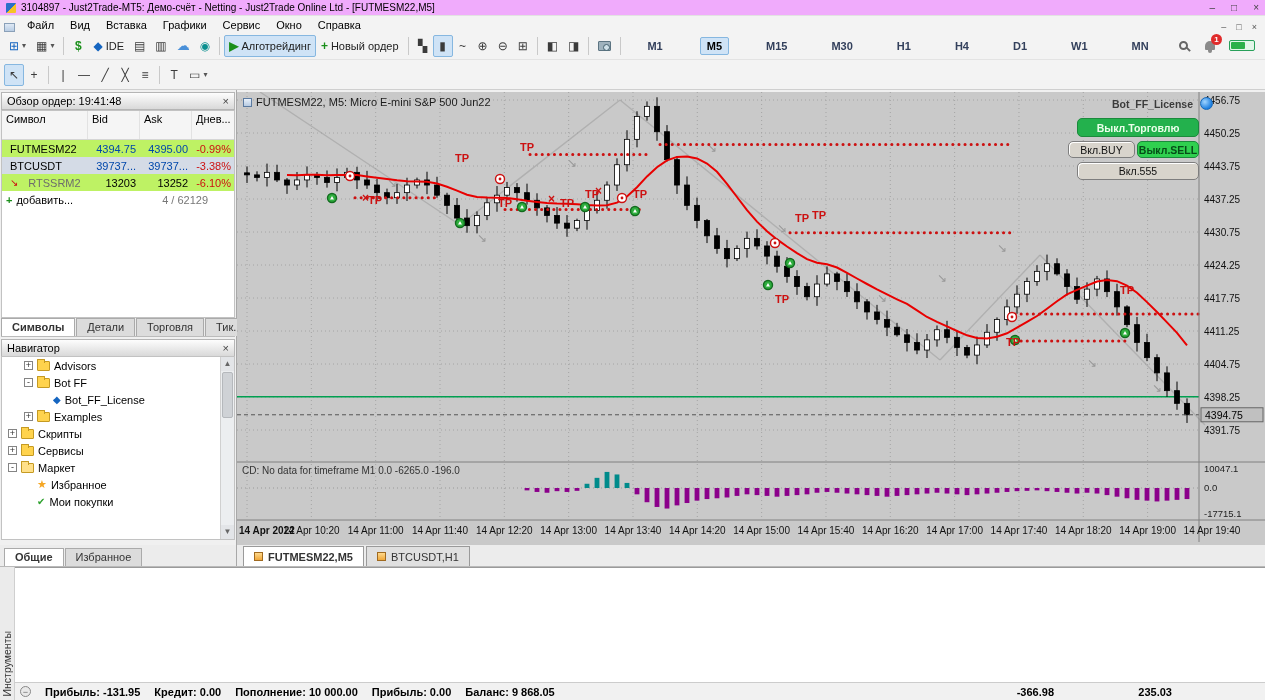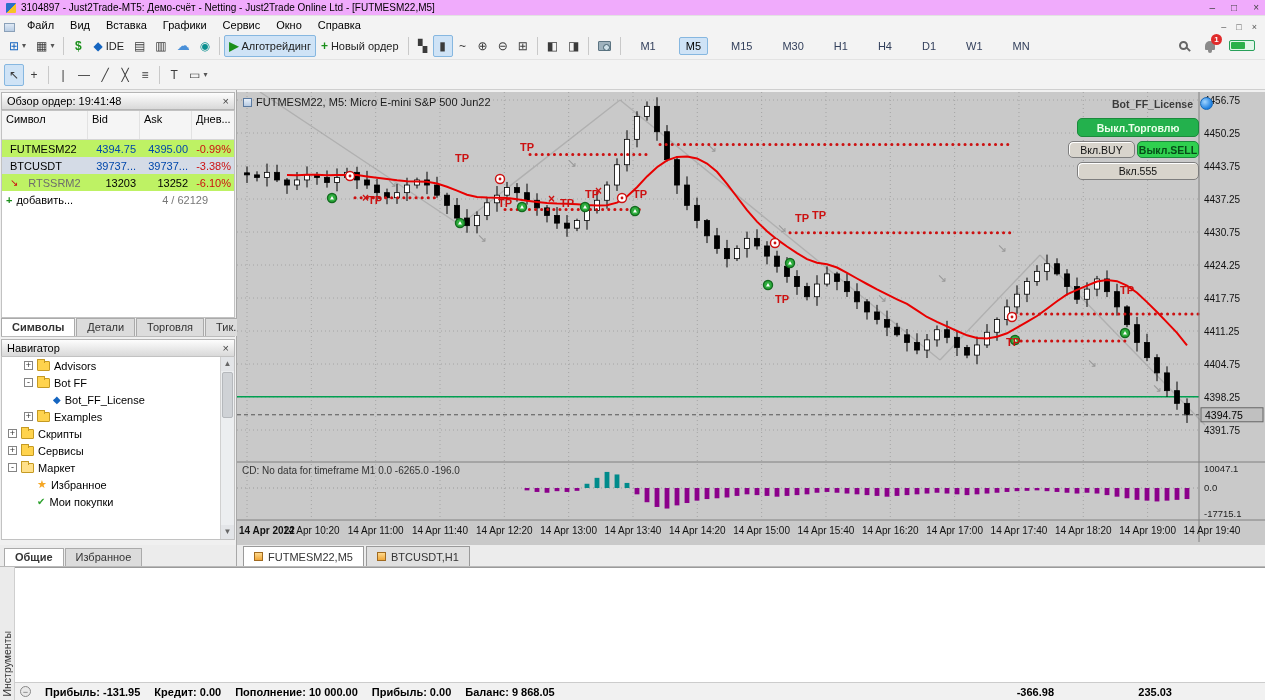--- a/index.html
+++ b/index.html
@@ -20,21 +20,21 @@
 .tbtn{height:22px;min-width:20px;display:inline-flex;align-items:center;justify-content:center;gap:3px;padding:0 4px;border:1px solid transparent;border-radius:2px;color:#3b3b3b;font-size:12px;white-space:nowrap}
 .tbtn.active{background:#cfe3f6;border-color:#86b7e0}
 .tsep{width:1px;height:18px;background:#c9c9c9;margin:0 4px;flex:none}
 .dd{font-size:8px;color:#555}
 .ic{font-size:12px;line-height:1}
 .green{color:#1a8f1a;font-weight:bold}
 .blueic{color:#1565c0}
 .cloudic{color:#4a90d9;font-size:13px}
 .teal{color:#0a8f8f}
 .lbl{font-size:11px;color:#222}
-.tf{padding:2px 6px;color:#33405c;font-weight:normal;font-size:11px;border:1px solid transparent;border-radius:2px;margin:0 8px}
+.tf{padding:2px 6px;color:#33405c;font-weight:bold;font-size:11px;border:1px solid transparent;border-radius:2px;margin:0 15px}
 .tf.active{background:#cfe3f6;border-color:#86b7e0;color:#000}
 .mag{width:9px;height:9px;border:2px solid #666;border-radius:50%;position:relative;display:inline-block}
 .mag:after{content:"";position:absolute;width:6px;height:2px;background:#666;transform:rotate(45deg);right:-5px;bottom:-2px}
 .bellwrap{position:relative;width:16px;height:16px;display:inline-block}
 .bell{position:absolute;left:2px;top:3px;width:10px;height:9px;background:#8a8a8a;border-radius:5px 5px 1px 1px}
 .bell:after{content:"";position:absolute;left:3px;bottom:-3px;width:4px;height:3px;background:#8a8a8a;border-radius:0 0 3px 3px}
 .badge{position:absolute;right:-3px;top:-4px;min-width:11px;height:11px;background:#e02b2b;color:#fff;border-radius:6px;font-size:8px;line-height:11px;text-align:center;padding:0 2px;font-weight:bold}
 .batt{width:26px;height:11px;border:1px solid #28a05a;background:#e2f6e9;border-radius:2px;position:relative;display:inline-block}
 .batt:after{content:"";position:absolute;left:1px;top:1px;bottom:1px;width:60%;background:#2bb04a;border-radius:1px}
 .cam{width:13px;height:10px;background:#9fb2bd;border:1px solid #5c7482;border-radius:1px;position:relative;display:inline-block}
@@ -86,21 +86,21 @@
 .chart-btn.greenbg2{background:#2fd04f;color:#064d18;border-color:#1b8a3c;box-shadow:none;font-weight:bold}
 #btn-trade{right:66px;top:26px;width:122px;height:19px}
 #btn-buy{right:130px;top:49px;width:67px;height:17px}
 #btn-sell{right:66px;top:49px;width:62px;height:17px}
 #btn-555{right:66px;top:70px;width:122px;height:18px}
 
 #bottom-tabs{position:absolute;left:0;top:545px;width:1265px;height:22px;background:#ececec;border-bottom:1px solid #b9b9b9;display:flex}
 #left-tabs{width:237px;border-right:1px solid #a8a8a8;display:flex;align-items:flex-end;padding-left:4px}
 #chart-tabs{display:flex;align-items:flex-end;padding-left:6px}
 .chart-tab{display:inline-flex;align-items:center;gap:5px;padding:2px 10px;border:1px solid #9a9a9a;border-bottom:none;background:#e0e0e0;color:#333;height:20px;margin-right:2px}
-.chart-tab.active{background:#fff;font-weight:normal}
+.chart-tab.active{background:#fff;font-weight:bold}
 .ctab-ic{width:9px;height:9px;border:1px solid #a06a20;background:linear-gradient(#ffd98c,#f0a83a)}
 
 #toolbox{position:absolute;left:0;top:567px;width:1265px;height:133px;background:#fff;border-top:1px solid #9a9a9a}
 #tbx-vtab{position:absolute;left:0;top:567px;width:15px;height:133px;background:#ebebeb;border-right:1px solid #cfcfcf;display:flex;align-items:flex-end;justify-content:center;padding-bottom:4px}
 #tbx-vtab span{writing-mode:vertical-rl;transform:rotate(180deg);font-size:10.5px;color:#333}
 #tbx-summary{position:absolute;left:15px;right:0;bottom:0;height:18px;background:#f1f1f1;border-top:1px solid #ccc;display:flex;align-items:center;gap:14px;padding-left:5px;font-weight:bold}
 .sum-ico{width:11px;height:11px;border:1px solid #888;border-radius:50%;background:#e8e8e8;color:#666;font-size:9px;line-height:10px;text-align:center;font-weight:normal}
 .tot{position:absolute;text-align:right;font-weight:bold}
 #tot-comm{left:943px;width:96px}
 #tot-prof{left:1061px;width:96px}

